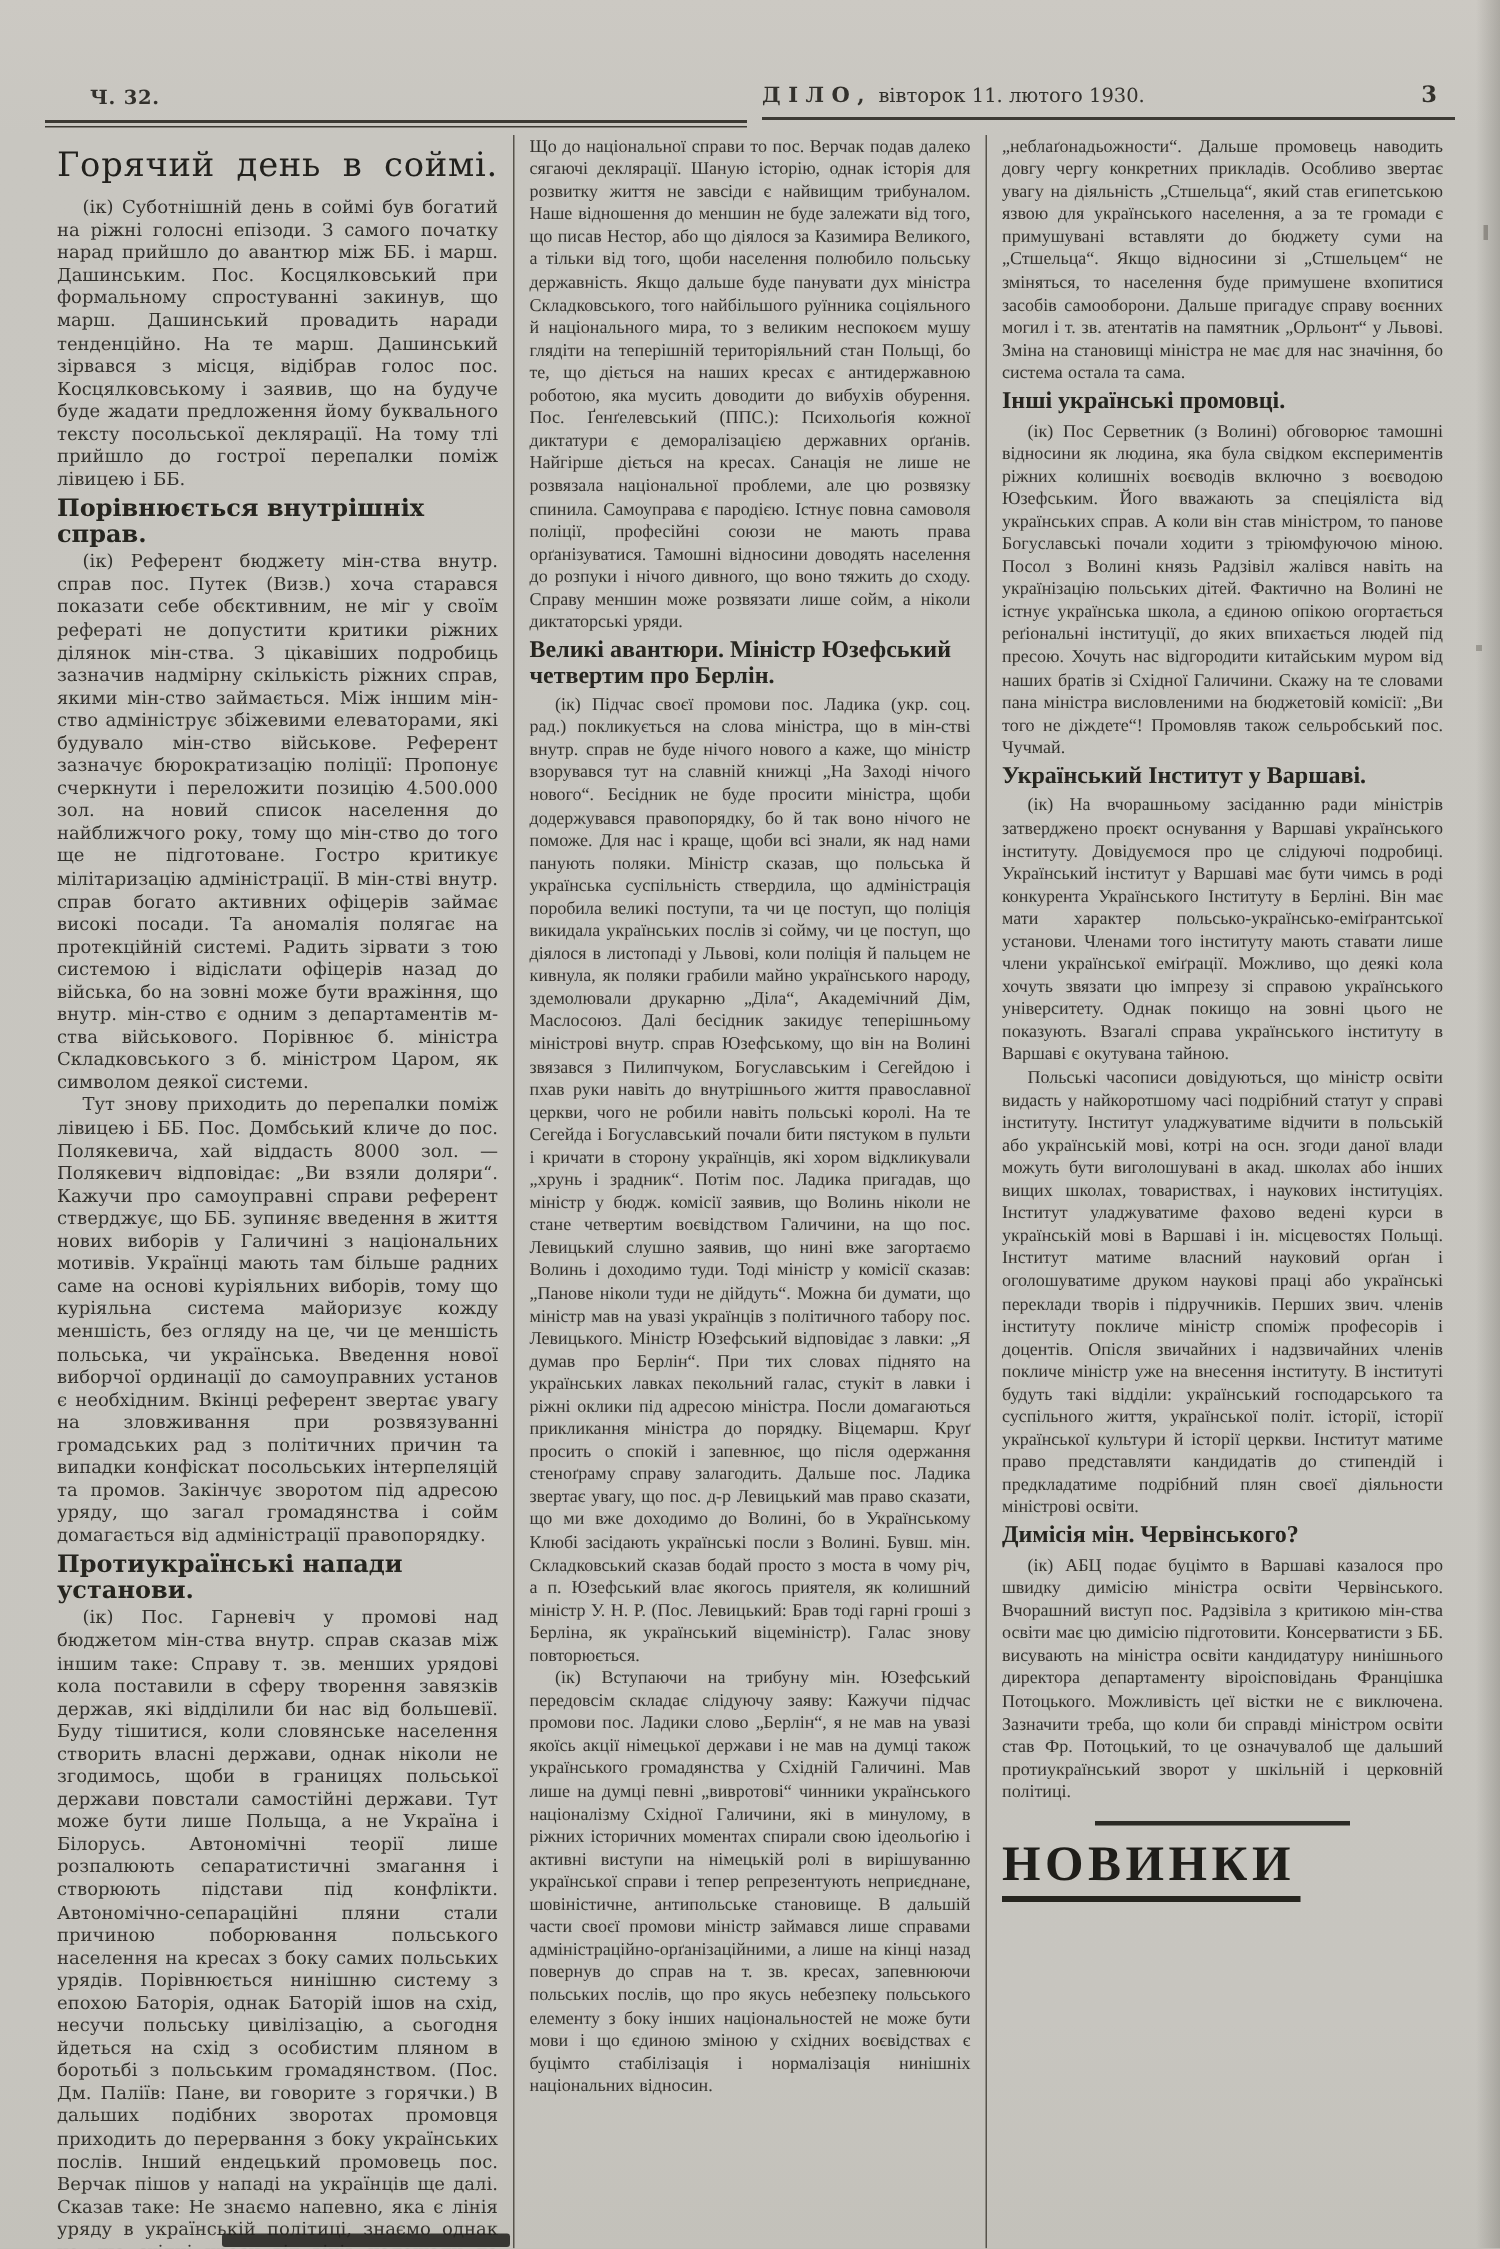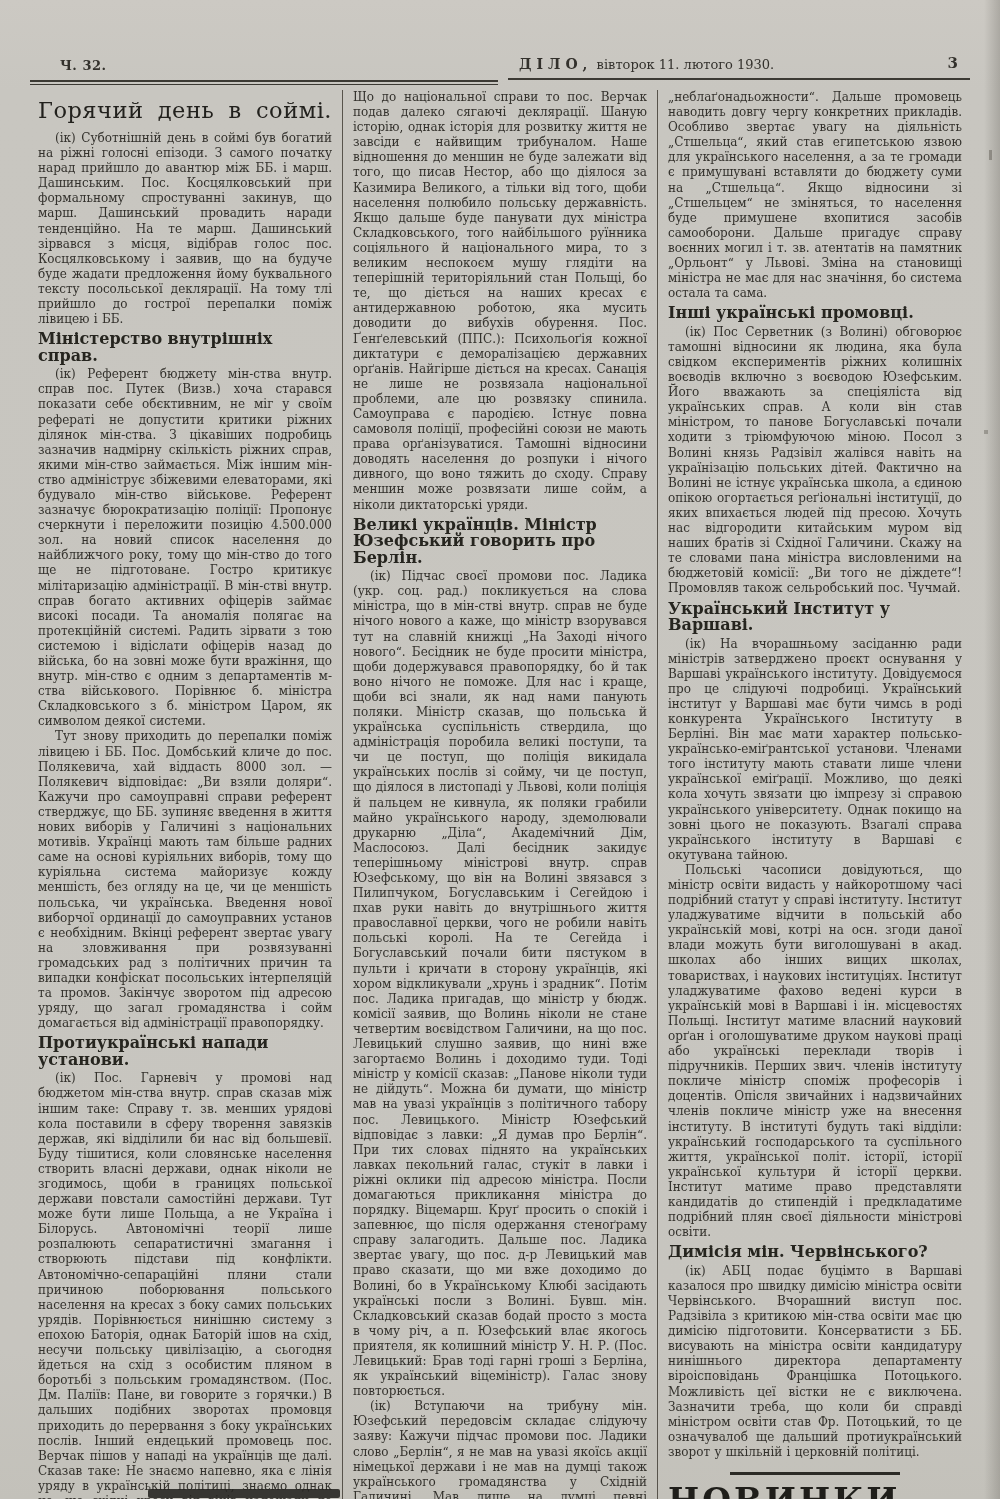--- a/index.html
+++ b/index.html
@@ -8,31 +8,31 @@
         background-image:linear-gradient(180deg,#ccc9c3 0%,#c8c6c0 6%,#c7c5bf 90%,#c3c1ba 100%);}
   .edge-right{position:absolute;right:0;top:0;width:16px;height:100%;
         background:linear-gradient(to left,rgba(88,85,78,.28),rgba(88,85,78,0));pointer-events:none;}
   .smudge{position:absolute;left:148px;bottom:1px;width:192px;height:9px;background:#23221f;border-radius:2px;opacity:.88;}
   .tick{position:absolute;background:#4a473f;}
 
   
   .hdr{position:absolute;top:52px;left:38px;right:34px;height:24px;font-size:13px;}
   .hdr .issue{position:absolute;left:22px;top:6px;font-weight:bold;letter-spacing:.5px;}
   .hdr .mast{position:absolute;left:470px;top:4px;white-space:nowrap;}
-  .hdr .mast .t{font-weight:bold;letter-spacing:5px;font-size:14px;margin-left:11px;}
+  .hdr .mast .t{font-weight:bold;letter-spacing:5px;font-size:14px;}
   .hdr .pagenum{position:absolute;right:8px;top:2px;font-weight:bold;font-size:15px;}
   .rule-a{position:absolute;top:80px;left:30px;width:468px;border-top:2px solid #3c3a34;border-bottom:1px solid #3c3a34;height:2px;}
   .rule-b{position:absolute;top:78px;left:508px;width:462px;border-top:2px solid #3c3a34;}
 
   
   .cols{position:absolute;top:90px;left:38px;right:38px;bottom:0;display:flex;align-items:stretch;}
   .col{flex:1 1 0;padding:0 10px;overflow:hidden;}
   .col.first{padding-left:0;}
   .col.last{padding-right:0;}
-  .col + .col{border-left:1px solid #57534b;}
+  .col + .col{border-left:1px solid #57534b;font-family:Liberation Serif, serif;}
 
   .para{margin:0;font-size:12px;line-height:15.1px;text-align:justify;text-indent:17px;word-spacing:.5px;}
   .para.cont{text-indent:0;}
   .headline{margin:6px 0 7px;font-size:22.5px;line-height:28px;font-weight:normal;color:#22211d;
             text-align:justify;text-align-last:justify;letter-spacing:.5px;white-space:nowrap;}
   .subhead{margin:4px 0 3px;font-size:16px;line-height:16.5px;font-weight:bold;text-align:left;color:#26251f;}
   .divider{width:170px;border-top:3px solid #2b2a25;margin:12px auto 4px;}
   .section-title{display:inline-block;margin:4px 0 12px;font-size:33px;line-height:36px;font-weight:bold;
             letter-spacing:3px;color:#1f1e1a;border-bottom:4px solid #26251f;padding:0 4px 3px 0;}
 </style>
@@ -49,29 +49,29 @@
     </span>
     <span class="pagenum">3</span>
   </div>
   <div class="rule-a"></div>
   <div class="rule-b"></div>
 
   <div class="cols">
     <div class="col first" id="col-0">
         <h1 class="headline">Горячий день в соймі.</h1>
         <p class="para">(ік) Суботнішній день в соймі був богатий на ріжні голосні епізоди. З самого початку нарад прийшло до авантюр між ББ. і марш. Дашинським. Пос. Косцялковський при формальному спростуванні закинув, що марш. Дашинський провадить наради тенденційно. На те марш. Дашинський зірвався з місця, відібрав голос пос. Косцялковському і заявив, що на будуче буде жадати предложення йому буквального тексту посольської деклярації. На тому тлі прийшло до гострої перепалки поміж лівицею і ББ.</p>
-        <h2 class="subhead">Міністерство внутрішніх справ.</h2>
+        <h2 class="subhead">Порівнюється внутрішніх справ.</h2>
         <p class="para">(ік) Референт бюджету мін-ства внутр. справ пос. Путек (Визв.) хоча старався показати себе обєктивним, не міг у своїм рефераті не допустити критики ріжних ділянок мін-ства. З цікавіших подробиць зазначив надмірну скількість ріжних справ, якими мін-ство займається. Між іншим мін-ство адмініструє збіжевими елеваторами, які будувало мін-ство військове. Референт зазначує бюрократизацію поліції: Пропонує счеркнути і переложити позицію 4.500.000 зол. на новий список населення до найближчого року, тому що мін-ство до того ще не підготоване. Гостро критикує мілітаризацію адміністрації. В мін-стві внутр. справ богато активних офіцерів займає високі посади. Та аномалія полягає на протекційній системі. Радить зірвати з тою системою і відіслати офіцерів назад до війська, бо на зовні може бути вражіння, що внутр. мін-ство є одним з департаментів м-ства військового. Порівнює б. міністра Складковського з б. міністром Царом, як символом деякої системи.</p>
         <p class="para">Тут знову приходить до перепалки поміж лівицею і ББ. Пос. Домбський кличе до пос. Полякевича, хай віддасть 8000 зол. — Полякевич відповідає: „Ви взяли доляри“. Кажучи про самоуправні справи референт стверджує, що ББ. зупиняє введення в життя нових виборів у Галичині з національних мотивів. Українці мають там більше радних саме на основі куріяльних виборів, тому що куріяльна система майоризує кожду меншість, без огляду на це, чи це меншість польська, чи українська. Введення нової виборчої ординації до самоуправних установ є необхідним. Вкінці референт звертає увагу на зловживання при розвязуванні громадських рад з політичних причин та випадки конфіскат посольських інтерпеляцій та промов. Закінчує зворотом під адресою уряду, що загал громадянства і сойм домагається від адміністрації правопорядку.</p>
         <h2 class="subhead">Протиукраїнські напади установи.</h2>
         <p class="para">(ік) Пос. Гарневіч у промові над бюджетом мін-ства внутр. справ сказав між іншим таке: Справу т. зв. менших урядові кола поставили в сферу творення завязків держав, які відділили би нас від большевії. Буду тішитися, коли словянське населення створить власні держави, однак ніколи не згодимось, щоби в границях польської держави повстали самостійні держави. Тут може бути лише Польща, а не Україна і Білорусь. Автономічні теорії лише розпалюють сепаратистичні змагання і створюють підстави під конфлікти. Автономічно-сепараційні пляни стали причиною поборювання польського населення на кресах з боку самих польських урядів. Порівнюється нинішню систему з епохою Баторія, однак Баторій ішов на схід, несучи польську цивілізацію, а сьогодня йдеться на схід з особистим пляном в боротьбі з польським громадянством. (Пос. Дм. Паліїв: Пане, ви говорите з горячки.) В дальших подібних зворотах промовця приходить до перервання з боку українських послів. Інший ендецький промовець пос. Верчак пішов у нападі на українців ще далі. Сказав таке: Не знаємо напевно, яка є лінія уряду в українській політиці, знаємо однак це, що східні креси від віків належали до Польщі і ніколи не було здобування та відбирання „русинам“. Вони не мають нічого спільного з Україною, бо український рух на Червоній Руси підпомагали австрійці, щоби здобути собі „тирольців сходу“. Як Польща довга й широка не дозволить на це, щоби її землі стали предметом українських експериментів. На українських байках всі зле виходили. Зле вийшла й коаліція, яка давала гроші на українське військо за боротьби з більшовиками і німці, котрі пішли туди й ми, коли получилися з Петлюрою. Тому заявляємо, що зробимо все, щоби нові самоврядні закони не обовязували на „червенських“ землях. Мусимо забезпечити польському населенню його стан посідання. Не може бути, щоби польське населення на тих землях мало тепер в Польщі менше прав ніж за чужої окупації. Не будемо невільниками українського населення, веденого нинішніми українськими провідниками.</p>
       </div>
     <div class="col" id="col-1">
         <p class="para cont">Що до національної справи то пос. Верчак подав далеко сягаючі деклярації. Шаную історію, однак історія для розвитку життя не завсіди є найвищим трибуналом. Наше відношення до меншин не буде залежати від того, що писав Нестор, або що діялося за Казимира Великого, а тільки від того, щоби населення полюбило польську державність. Якщо дальше буде панувати дух міністра Складковського, того найбільшого руїнника соціяльного й національного мира, то з великим неспокоєм мушу глядіти на теперішній територіяльний стан Польщі, бо те, що діється на наших кресах є антидержавною роботою, яка мусить доводити до вибухів обурення. Пос. Ґенґелевський (ППС.): Психольоґія кожної диктатури є деморалізацією державних орґанів. Найгірше діється на кресах. Санація не лише не розвязала національної проблеми, але цю розвязку спинила. Самоуправа є пародією. Істнує повна самоволя поліції, професійні союзи не мають права орґанізуватися. Тамошні відносини доводять населення до розпуки і нічого дивного, що воно тяжить до сходу. Справу меншин може розвязати лише сойм, а ніколи диктаторські уряди.</p>
-        <h2 class="subhead">Великі українців. Міністр Юзефський говорить про Берлін.</h2>
+        <h2 class="subhead">Великі авантюри. Міністр Юзефський четвертим про Берлін.</h2>
         <p class="para">(ік) Підчас своєї промови пос. Ладика (укр. соц. рад.) покликується на слова міністра, що в мін-стві внутр. справ не буде нічого нового а каже, що міністр взорувався тут на славній книжці „На Заході нічого нового“. Бесідник не буде просити міністра, щоби додержувався правопорядку, бо й так воно нічого не поможе. Для нас і краще, щоби всі знали, як над нами панують поляки. Міністр сказав, що польська й українська суспільність ствердила, що адміністрація поробила великі поступи, та чи це поступ, що поліція викидала українських послів зі сойму, чи це поступ, що діялося в листопаді у Львові, коли поліція й пальцем не кивнула, як поляки грабили майно українського народу, здемолювали друкарню „Діла“, Академічний Дім, Маслосоюз. Далі бесідник закидує теперішньому міністрові внутр. справ Юзефському, що він на Волині звязався з Пилипчуком, Богуславським і Сегейдою і пхав руки навіть до внутрішнього життя православної церкви, чого не робили навіть польські королі. На те Сегейда і Богуславський почали бити пястуком в пульти і кричати в сторону українців, які хором відкликували „хрунь і зрадник“. Потім пос. Ладика пригадав, що міністр у бюдж. комісії заявив, що Волинь ніколи не стане четвертим воєвідством Галичини, на що пос. Левицький слушно заявив, що нині вже загортаємо Волинь і доходимо туди. Тоді міністр у комісії сказав: „Панове ніколи туди не дійдуть“. Можна би думати, що міністр мав на увазі українців з політичного табору пос. Левицького. Міністр Юзефський відповідає з лавки: „Я думав про Берлін“. При тих словах піднято на українських лавках пекольний галас, стукіт в лавки і ріжні оклики під адресою міністра. Посли домагаються прикликання міністра до порядку. Віцемарш. Круґ просить о спокій і запевнює, що після одержання стеноґраму справу залагодить. Дальше пос. Ладика звертає увагу, що пос. д-р Левицький мав право сказати, що ми вже доходимо до Волині, бо в Українському Клюбі засідають українські посли з Волині. Бувш. мін. Складковський сказав бодай просто з моста в чому річ, а п. Юзефський влає якогось приятеля, як колишний міністр У. Н. Р. (Пос. Левицький: Брав тоді гарні гроші з Берліна, як український віцеміністр). Галас знову повторюється.</p>
         <p class="para">(ік) Вступаючи на трибуну мін. Юзефський передовсім складає слідуючу заяву: Кажучи підчас промови пос. Ладики слово „Берлін“, я не мав на увазі якоїсь акції німецької держави і не мав на думці також українського громадянства у Східній Галичині. Мав лише на думці певні „вивротові“ чинники українського націоналізму Східної Галичини, які в минулому, в ріжних історичних моментах спирали свою ідеольоґію і активні виступи на німецькій ролі в вирішуванню української справи і тепер репрезентують неприєднане, шовіністичне, антипольське становище. В дальшій части своєї промови міністр займався лише справами адміністраційно-орґанізаційними, а лише на кінці назад повернув до справ на т. зв. кресах, запевнюючи польських послів, що про якусь небезпеку польського елементу з боку інших національностей не може бути мови і що єдиною зміною у східних воєвідствах є буцімто стабілізація і нормалізація нинішніх національних відносин.</p>
       </div>
     <div class="col last" id="col-2"><p class="para cont">„неблаґонадьожности“. Дальше промовець наводить довгу чергу конкретних прикладів. Особливо звертає увагу на діяльність „Стшельца“, який став египетською язвою для українського населення, а за те громади є примушувані вставляти до бюджету суми на „Стшельца“. Якщо відносини зі „Стшельцем“ не зміняться, то населення буде примушене вхопитися засобів самооборони. Дальше пригадує справу воєнних могил і т. зв. атентатів на памятник „Орльонт“ у Львові. Зміна на становищі міністра не має для нас значіння, бо система остала та сама.</p><h2 class="subhead">Інші українські промовці.</h2><p class="para">(ік) Пос Серветник (з Волині) обговорює тамошні відносини як людина, яка була свідком експериментів ріжних колишніх воєводів включно з воєводою Юзефським. Його вважають за спеціяліста від українських справ. А коли він став міністром, то панове Богуславські почали ходити з тріюмфуючою міною. Посол з Волині князь Радзівіл жалівся навіть на українізацію польських дітей. Фактично на Волині не істнує українська школа, а єдиною опікою огортається реґіональні інституції, до яких впихається людей під пресою. Хочуть нас відгородити китайським муром від наших братів зі Східної Галичини. Скажу на те словами пана міністра висловленими на бюджетовій комісії: „Ви того не діждете“! Промовляв також сельробський пос. Чучмай.</p><h2 class="subhead">Український Інститут у Варшаві.</h2><p class="para">(ік) На вчорашньому засіданню ради міністрів затверджено проєкт оснування у Варшаві українського інституту. Довідуємося про це слідуючі подробиці. Український інститут у Варшаві має бути чимсь в роді конкурента Українського Інституту в Берліні. Він має мати характер польсько-українсько-еміґрантської установи. Членами того інституту мають ставати лише члени української еміґрації. Можливо, що деякі кола хочуть звязати цю імпрезу зі справою українського університету. Однак покищо на зовні цього не показують. Взагалі справа українського інституту в Варшаві є окутувана тайною.</p><p class="para">Польські часописи довідуються, що міністр освіти видасть у найкоротшому часі подрібний статут у справі інституту. Інститут уладжуватиме відчити в польській або українській мові, котрі на осн. згоди даної влади можуть бути виголошувані в акад. школах або інших вищих школах, товариствах, і наукових інституціях. Інститут уладжуватиме фахово ведені курси в українській мові в Варшаві і ін. місцевостях Польщі. Інститут матиме власний науковий орґан і оголошуватиме друком наукові праці або українські переклади творів і підручників. Перших звич. членів інституту покличе міністр споміж професорів і доцентів. Опісля звичайних і надзвичайних членів покличе міністр уже на внесення інституту. В інституті будуть такі відділи: український господарського та суспільного життя, української політ. історії, історії української культури й історії церкви. Інститут матиме право представляти кандидатів до стипендій і предкладатиме подрібний плян своєї діяльности міністрові освіти.</p><h2 class="subhead">Димісія мін. Червінського?</h2><p class="para">(ік) АБЦ подає буцімто в Варшаві казалося про швидку димісію міністра освіти Червінського. Вчорашний виступ пос. Радзівіла з критикою мін-ства освіти має цю димісію підготовити. Консерватисти з ББ. висувають на міністра освіти кандидатуру нинішнього директора департаменту віроісповідань Францішка Потоцького. Можливість цеї вістки не є виключена. Зазначити треба, що коли би справді міністром освіти став Фр. Потоцький, то це означувалоб ще дальший протиукраїнський зворот у шкільній і церковній політиці.</p><div class="divider"></div><h1 class="section-title">НОВИНКИ</h1></div>
   </div>
 
   <div class="edge-right"></div>
   <div class="smudge"></div>
   <div class="tick" style="right:8px;top:150px;width:3px;height:10px;opacity:.4;"></div>
   <div class="tick" style="right:12px;top:430px;width:4px;height:4px;opacity:.35;"></div>

